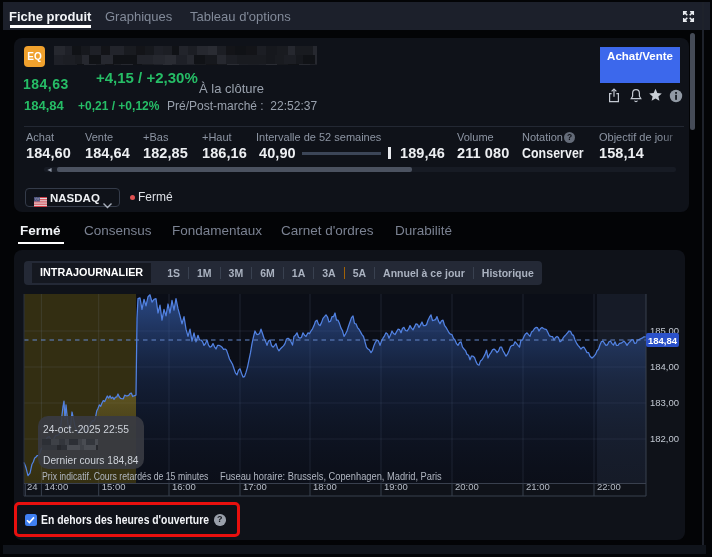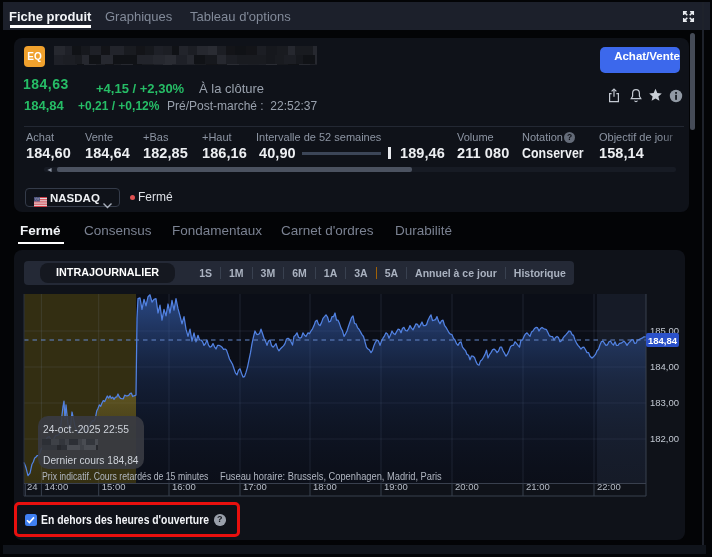--- a/index.html
+++ b/index.html
@@ -106,23 +106,23 @@
         <rect x="185" y="18" width="9" height="1" fill="#1e2027"></rect>
         <rect x="194" y="18" width="11" height="1" fill="#1c1e24"></rect>
         <rect x="205" y="18" width="7" height="1" fill="#1e2027"></rect>
         <rect x="212" y="18" width="11" height="1" fill="#2a2c33"></rect>
         <rect x="223" y="18" width="11" height="1" fill="#16181d"></rect>
         <rect x="234" y="18" width="11" height="1" fill="#101216"></rect>
         <rect x="245" y="18" width="11" height="1" fill="#26282f"></rect>
         <rect x="256" y="18" width="7" height="1" fill="#1e2027"></rect>
       </svg>
     </div>
-  <div class="abs" style="left:586px;top:9px;width:80px;height:26px;background:#3c68ec;border-radius:5px;color:#fff;font-size:11.5px;font-weight:bold;text-align:right;line-height:19px">Achat/Vente</div>
+  <div class="abs" style="left:586px;top:9px;width:80px;height:36px;background:#3c68ec;border-radius:0;color:#fff;font-size:11.5px;font-weight:bold;text-align:center;line-height:19px">Achat/Vente</div>
   <div class="abs g" style="left:9px;top:37.5px;font-size:14px;font-weight:bold;letter-spacing:.5px">184,63</div>
-  <div class="abs g" style="left:82px;top:43px;font-size:13px;font-weight:bold">+4,15 / +2,30%</div>
+  <div class="abs g" style="left:82px;top:31px;font-size:15px;font-weight:bold">+4,15 / +2,30%</div>
   <div class="abs" style="left:185px;top:43px;font-size:13px;color:#99a1ad">À la clôture</div>
   <div class="abs g" style="left:10px;top:60px;font-size:13px;font-weight:bold">184,84</div>
   <div class="abs g" style="left:64px;top:61px;font-size:12px;font-weight:bold">+0,21 / +0,12%</div>
   <div class="abs" style="left:153px;top:61px;font-size:12px;color:#99a1ad">Pré/Post-marché :&nbsp; 22:52:37</div>
   <div class="abs" style="left:593px;top:50px"><svg width="14" height="15" viewBox="0 0 14 15">
         <g stroke="#c4c9d2" stroke-width="1.2" fill="none">
           <path d="M4.6 5.6H2.6v8h8.8v-8H9.4"></path>
           <path d="M7 1.2v7.6"></path>
           <path d="M4.6 3.4 7 1.1l2.4 2.3"></path>
         </g>
@@ -201,21 +201,21 @@
 
 <div class="abs" style="left:20px;top:223px;font-size:13.5px;font-weight:bold;color:#f2f4f7">Fermé</div>
 <div class="abs" style="left:18px;top:241.5px;width:46px;height:2.5px;background:#fff"></div>
 <div class="abs" style="left:84px;top:223px;font-size:13.5px;color:#7b8292">Consensus</div>
 <div class="abs" style="left:172px;top:223px;font-size:13.5px;color:#7b8292">Fondamentaux</div>
 <div class="abs" style="left:281px;top:223px;font-size:13.5px;color:#7b8292">Carnet d'ordres</div>
 <div class="abs" style="left:395px;top:223px;font-size:13.5px;color:#7b8292">Durabilité</div>
 
 <div class="abs" style="left:14px;top:250px;width:671px;height:290px;background:#0f1219;border-radius:8px">
   <div class="abs" style="left:10px;top:11px;height:23.5px;background:#242936;border-radius:4px;display:flex;align-items:center;font-size:10.5px;font-weight:bold;color:#aab2c0;white-space:nowrap">
-    <span style="background:#151820;color:#fff;border-radius:8px;margin:16px;padding:0 16px;line-height:19.5px;font-size:10.8px">INTRAJOURNALIER</span>
+    <span style="background:#151820;color:#fff;border-radius:0;margin:8px;padding:0 8px;line-height:19.5px;font-size:10.8px">INTRAJOURNALIER</span>
     <span style="padding:0 8px;border-right:1px solid #394150">1S</span>
     <span style="padding:0 8px;border-right:1px solid #394150">1M</span>
     <span style="padding:0 8px;border-right:1px solid #394150">3M</span>
     <span style="padding:0 8px;border-right:1px solid #394150">6M</span>
     <span style="padding:0 8px;border-right:1px solid #394150">1A</span>
     <span style="padding:0 8px;border-right:1px solid #a16207">3A</span>
     <span style="padding:0 8px;border-right:1px solid #394150">5A</span>
     <span style="padding:0 8px;border-right:1px solid #394150">Annuel à ce jour</span>
     <span style="padding:0 8px">Historique</span>
   </div>

